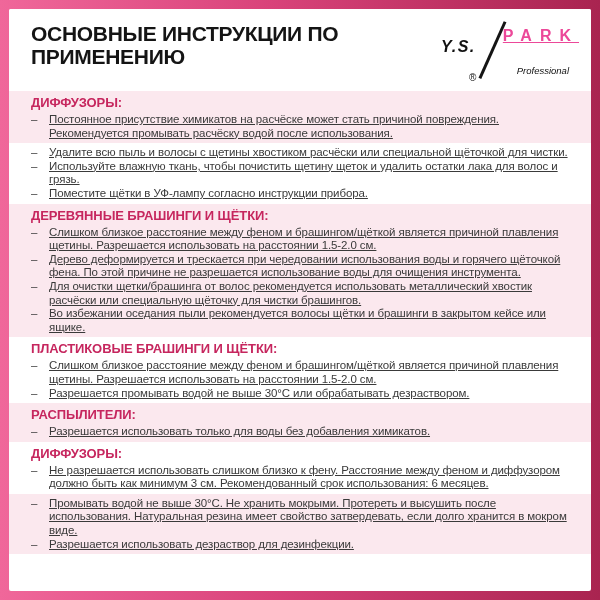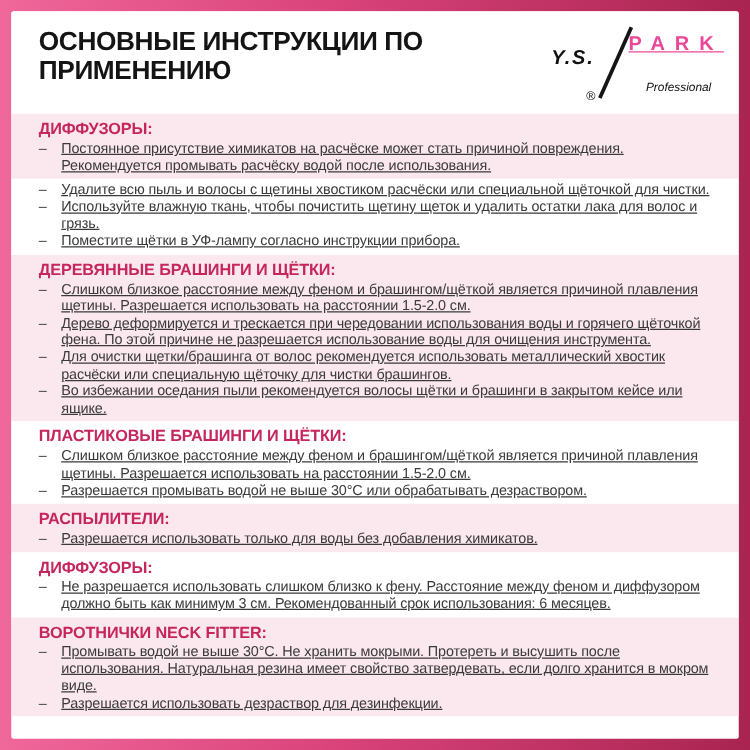--- a/index.html
+++ b/index.html
@@ -136,21 +136,20 @@
       <div class="sec-title">ДИФФУЗОРЫ:</div>
       <ul>
         <li>
             <span class="dash">–</span>
             <span class="btxt">Не разрешается использовать слишком близко к фену. Расстояние между феном и диффузором должно быть как минимум 3 см. Рекомендованный срок использования: 6 месяцев.</span>
           </li>
       </ul>
     </section>
 
     <section class="band">
-      <div class="sec-title">ВОРОТНИЧКИ NECK FITTER:</div>
       <ul>
         <li>
             <span class="dash">–</span>
             <span class="btxt">Промывать водой не выше 30°C. Не хранить мокрыми. Протереть и высушить после использования. Натуральная резина имеет свойство затвердевать, если долго хранится в мокром виде.</span>
           </li>
         <li>
             <span class="dash">–</span>
             <span class="btxt">Разрешается использовать дезраствор для дезинфекции.</span>
           </li>
       </ul>

